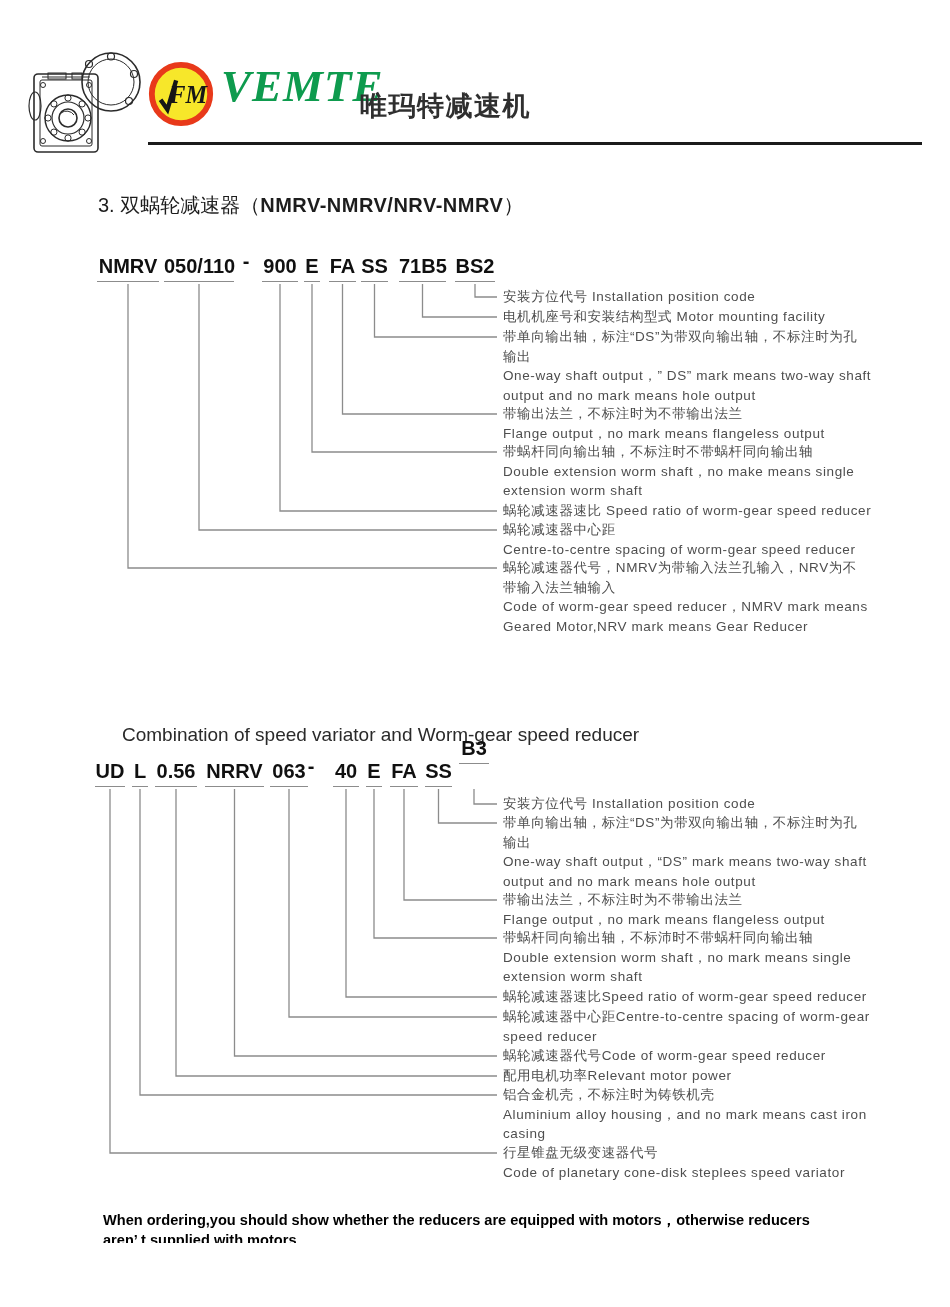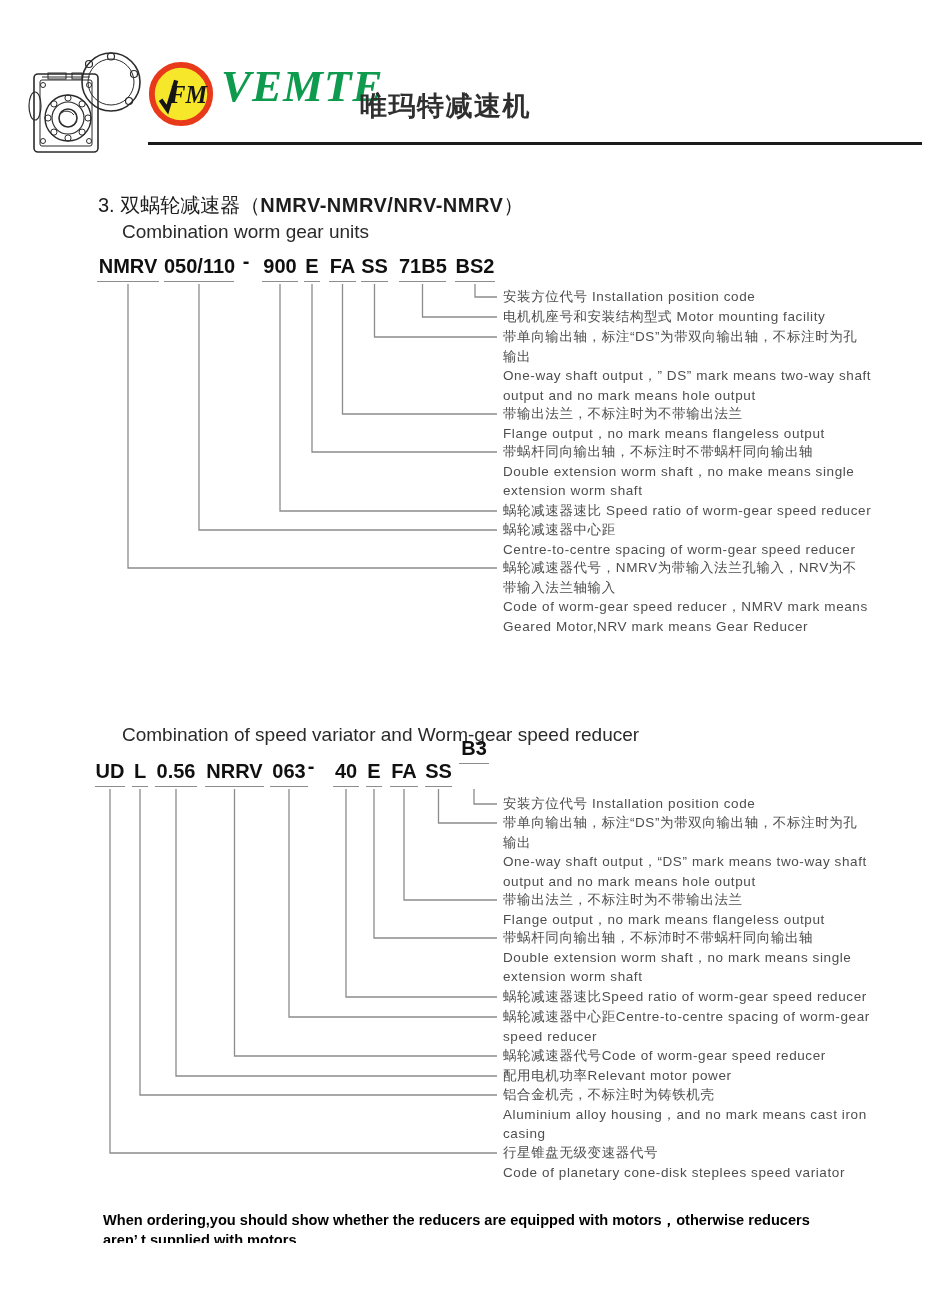--- a/index.html
+++ b/index.html
@@ -97,21 +97,20 @@
     <text x="24" y="45" font-size="25" font-style="italic" font-weight="bold" fill="#161616" font-family="Liberation Serif, serif">FM</text>
   </svg>
 
   <div class="brand">VEMTE</div>
   <div class="brand-zh">唯玛特减速机</div>
   <div class="header-rule"></div>
 
   <div class="sec-title" style="left:98px;top:192px">
     <span>3. 双蜗轮减速器（</span><span class="code-part">NMRV-NMRV/NRV-NMRV</span><span>）</span>
   </div>
-  <div class="subtitle" style="left:122px;top:221px">Combination worm gear units</div>
 
   <span class="seg" style="left:97px;top:255px;width:62px">NMRV</span>
   <span class="seg" style="left:164px;top:255px;width:70px">050/110</span>
   <span class="seg dash" style="left:240px;top:255px;width:12px">-</span>
   <span class="seg" style="left:262px;top:255px;width:36px">900</span>
   <span class="seg" style="left:304px;top:255px;width:16px">E</span>
   <span class="seg" style="left:329px;top:255px;width:27px">FA</span>
   <span class="seg" style="left:361px;top:255px;width:27px">SS</span>
   <span class="seg" style="left:399px;top:255px;width:47px">71B5</span>
   <span class="seg" style="left:455px;top:255px;width:40px">BS2</span>

